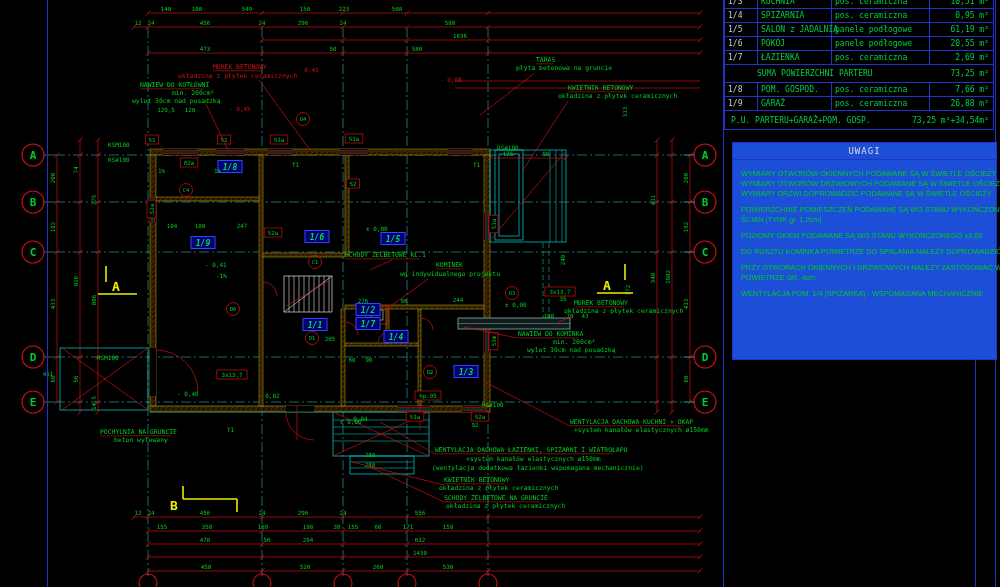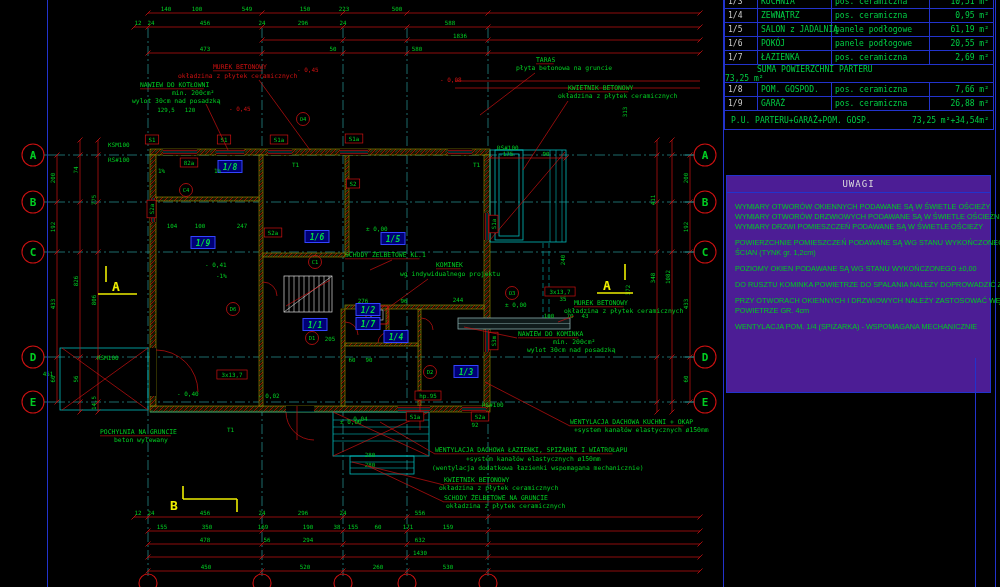--- a/index.html
+++ b/index.html
@@ -11,27 +11,27 @@
   #panel{position:absolute;left:723px;top:0;width:271px;height:587px;background:#000;
          border-left:1px solid #2233cc;border-right:1px solid #2233cc;}
   #panel-inner-line{position:absolute;left:251px;top:358px;height:229px;width:0;border-left:1px solid #2233cc;}
   #area-table{position:absolute;left:0px;top:-6px;width:268px;border:1px solid #2233cc;background:#000;}
   .trow{display:flex;height:13px;border-bottom:1px solid #2233cc;align-items:center;
         font-size:8px;white-space:nowrap;overflow:hidden;}
   .c-no{width:29px;color:#cccccc;padding-left:3px;border-right:1px solid #2233cc;height:100%;display:flex;align-items:center;}
   .c-name{width:70px;color:#00cc44;padding-left:3px;border-right:1px solid #2233cc;height:100%;display:flex;align-items:center;}
   .c-fin{width:94px;color:#00cc44;padding-left:3px;border-right:1px solid #2233cc;height:100%;display:flex;align-items:center;}
   .c-area{flex:1;color:#00cc44;text-align:right;padding-right:4px;}
-  .sumrow{display:flex;height:17px;border-bottom:1px solid #2233cc;font-size:8px;color:#00cc44;flex-direction:column;}
+  .sumrow{display:flex;height:17px;border-bottom:1px solid #2233cc;align-items:center;font-size:8px;color:#00cc44;}
   .sumrow .lbl{padding-left:32px;flex:1;}
   .sumrow .val{padding-right:4px;}
   .totrow{display:flex;height:18px;align-items:center;font-size:8px;color:#00cc44;}
   .totrow .lbl{padding-left:6px;}
   .totrow .val{flex:1;text-align:right;padding-right:4px;}
-  #uwagi{position:absolute;left:2px;top:142px;width:263px;height:216px;border:1px solid #2233cc;background:#4c1d95;margin-top:33px;}
+  #uwagi{position:absolute;left:8px;top:142px;width:263px;height:216px;border:1px solid #2233cc;background:#1d4ed8;}
   #uwagi-title{height:16px;line-height:16px;text-align:center;color:#dddddd;font-size:9px;
                letter-spacing:1px;border-bottom:1px solid #2233cc;}
   #uwagi-notes{padding:9px 8px 0 8px;font-family:"Liberation Sans",sans-serif;}
   .note-par{margin:0 0 6px 0;}
   .note-line{color:#00cc22;font-size:7.3px;line-height:10px;white-space:nowrap;}
 </style>
 </head>
 <body>
 
 <div id="stage">
@@ -568,21 +568,21 @@
   <div id="panel">
     <div id="area-table">
         <div class="trow">
           <div class="c-no">1/3</div>
           <div class="c-name">KUCHNIA</div>
           <div class="c-fin">pos. ceramiczna</div>
           <div class="c-area">10,51 m²</div>
         </div>
         <div class="trow">
           <div class="c-no">1/4</div>
-          <div class="c-name">ZEWNĄTRZ</div>
+          <div class="c-name">SPIŻARNIA</div>
           <div class="c-fin">pos. ceramiczna</div>
           <div class="c-area">0,95 m²</div>
         </div>
         <div class="trow">
           <div class="c-no">1/5</div>
           <div class="c-name">SALON z JADALNIĄ</div>
           <div class="c-fin">panele podłogowe</div>
           <div class="c-area">61,19 m²</div>
         </div>
         <div class="trow">
@@ -617,21 +617,21 @@
           <div class="lbl">P.U. PARTERU+GARAŻ+POM. GOSP.</div>
           <div class="val">73,25 m²+34,54m²</div>
         </div>
       </div>
     <div id="uwagi">
       <div id="uwagi-title">UWAGI</div>
       <div id="uwagi-notes">
           <div class="note-par">
             <div class="note-line">WYMIARY OTWORÓW OKIENNYCH PODAWANE SĄ W ŚWIETLE OŚCIEŻY</div>
             <div class="note-line">WYMIARY OTWORÓW DRZWIOWYCH PODAWANE SĄ W ŚWIETLE OŚCIEŻNICY</div>
-            <div class="note-line">WYMIARY DRZWI POMIESZCZEŃ PODAWANE SĄ W ŚWIETLE OŚCIEŻY</div>
+            <div class="note-line">WYMIARY DRZWI DOPROWADZIĆ PODAWANE SĄ W ŚWIETLE OŚCIEŻY</div>
           </div>
           <div class="note-par">
             <div class="note-line">POWIERZCHNIE POMIESZCZEŃ PODAWANE SĄ WG STANU WYKOŃCZONEGO</div>
             <div class="note-line">ŚCIAN (TYNK gr. 1,2cm)</div>
           </div>
           <div class="note-par">
             <div class="note-line">POZIOMY OKIEN PODAWANE SĄ WG STANU WYKOŃCZONEGO ±0,00</div>
           </div>
           <div class="note-par">
             <div class="note-line">DO RUSZTU KOMINKA POWIETRZE DO SPALANIA NALEŻY DOPROWADZIĆ Z</div>

